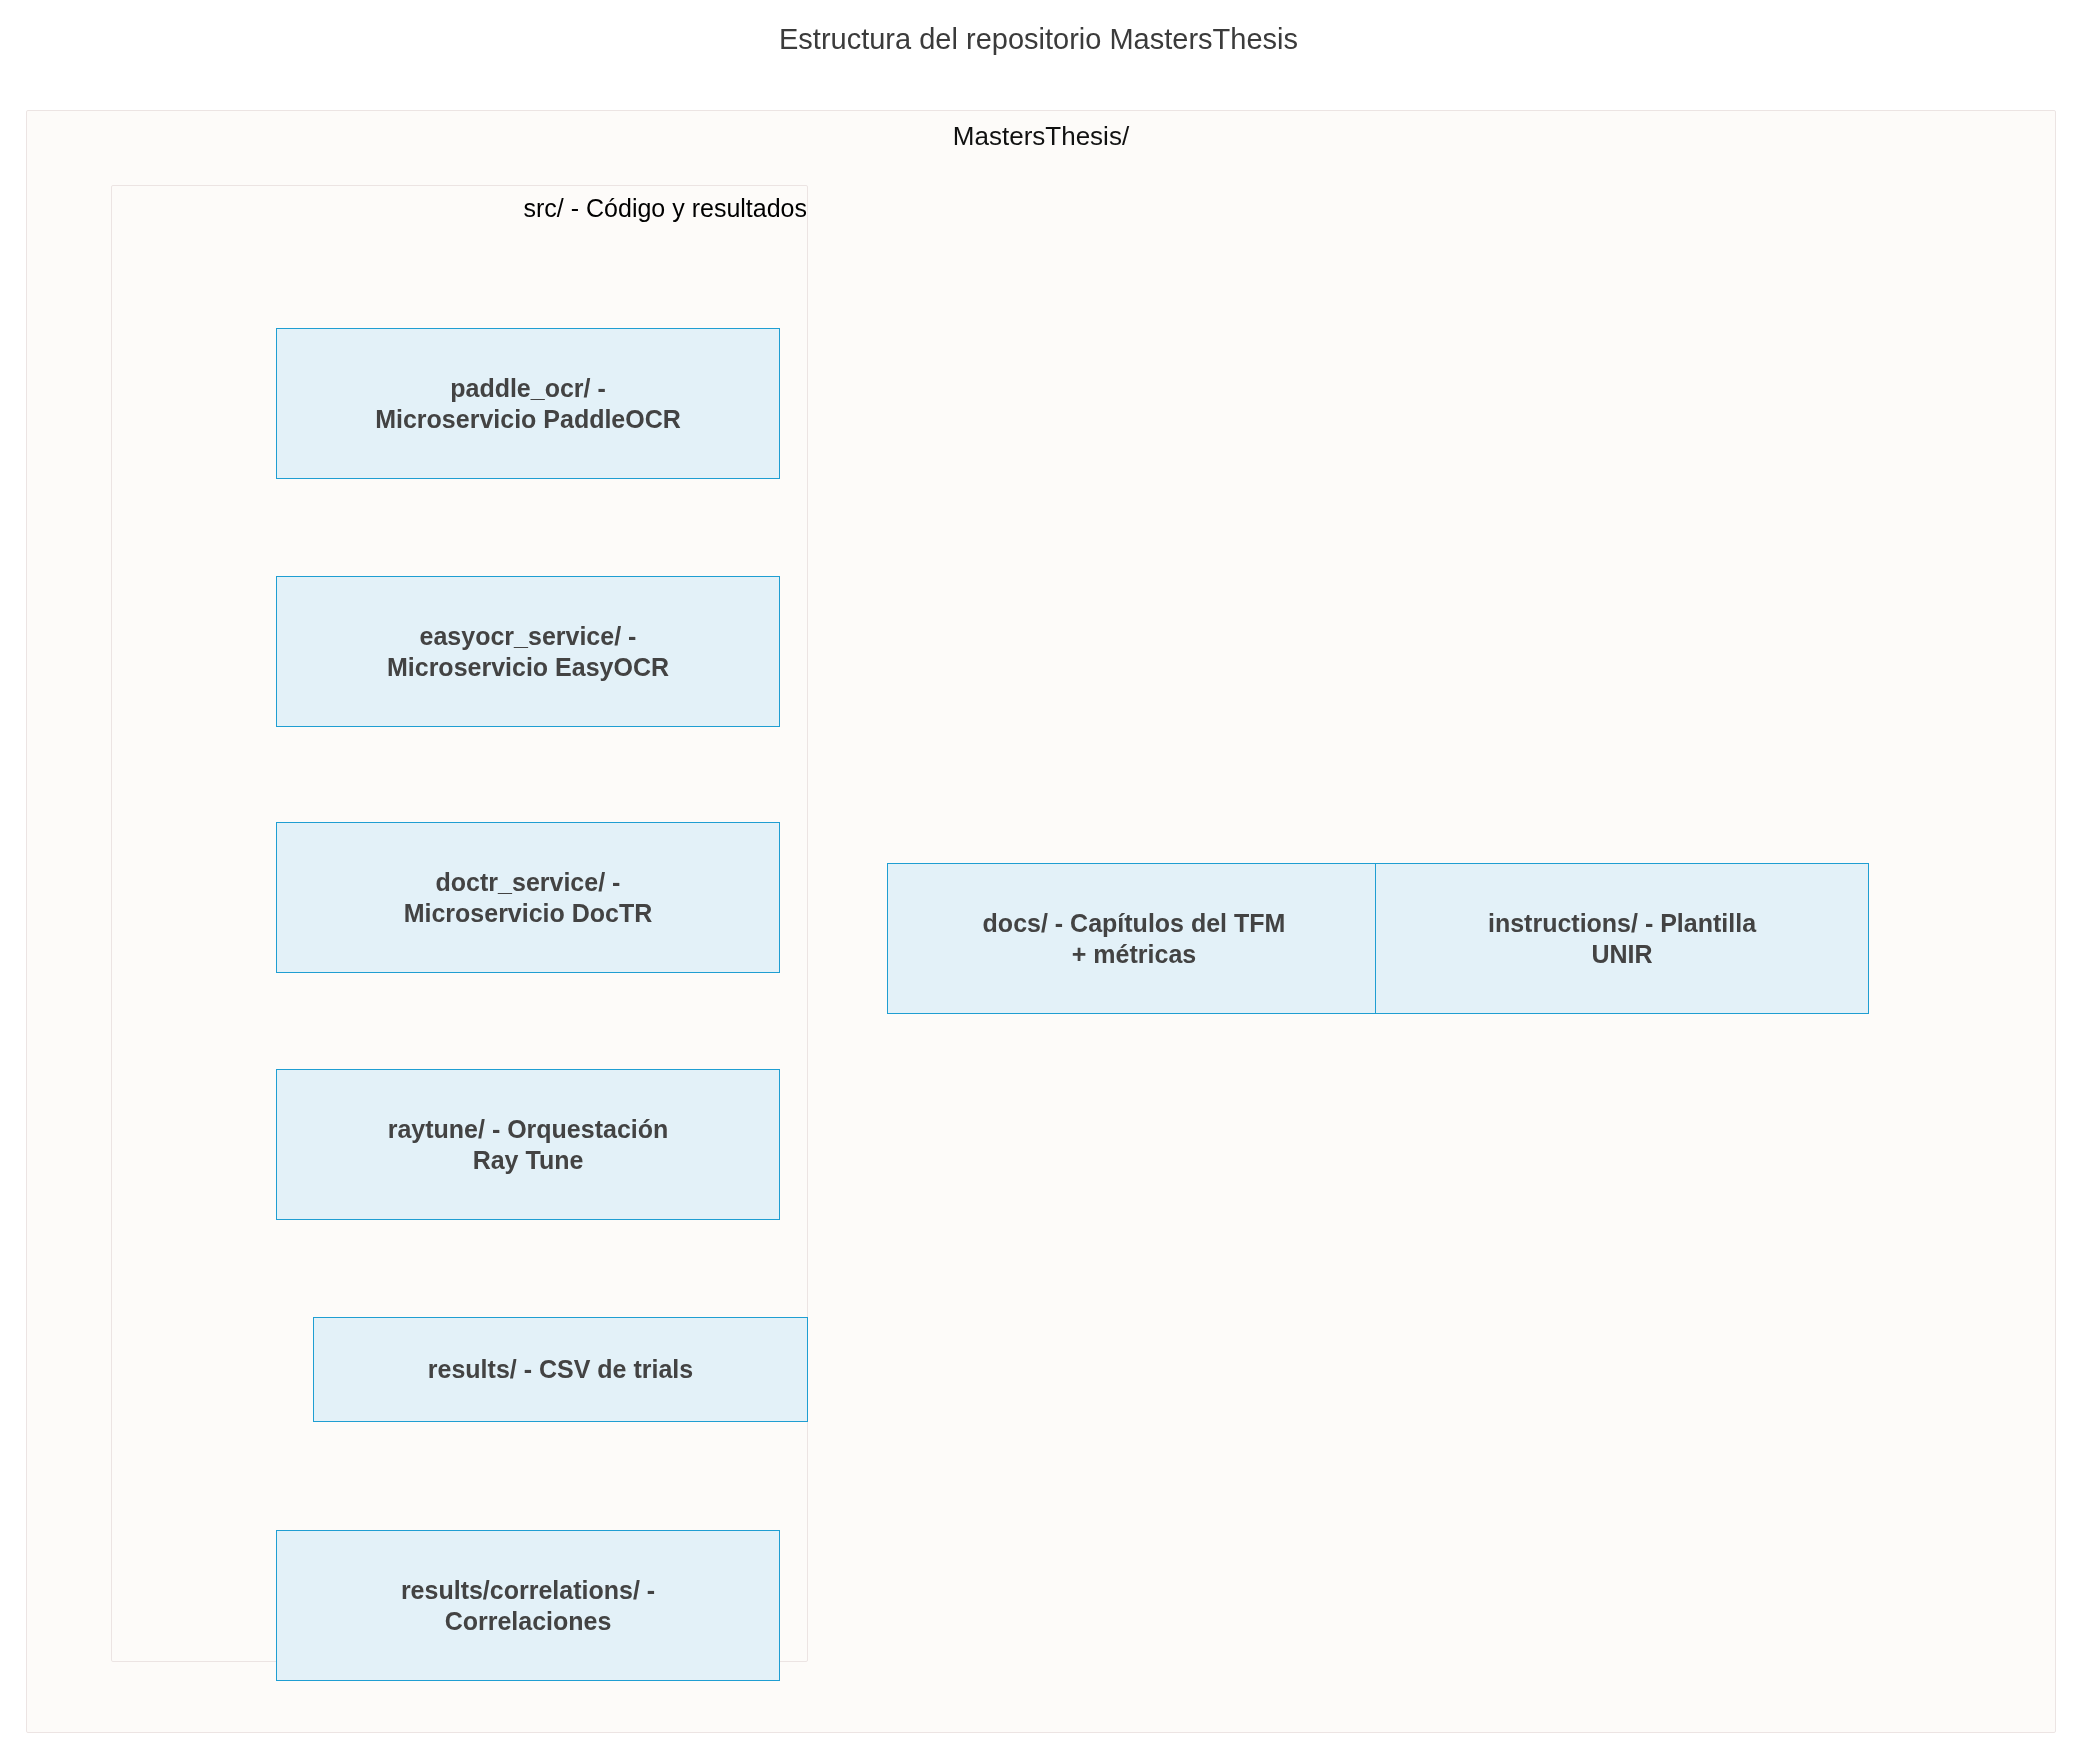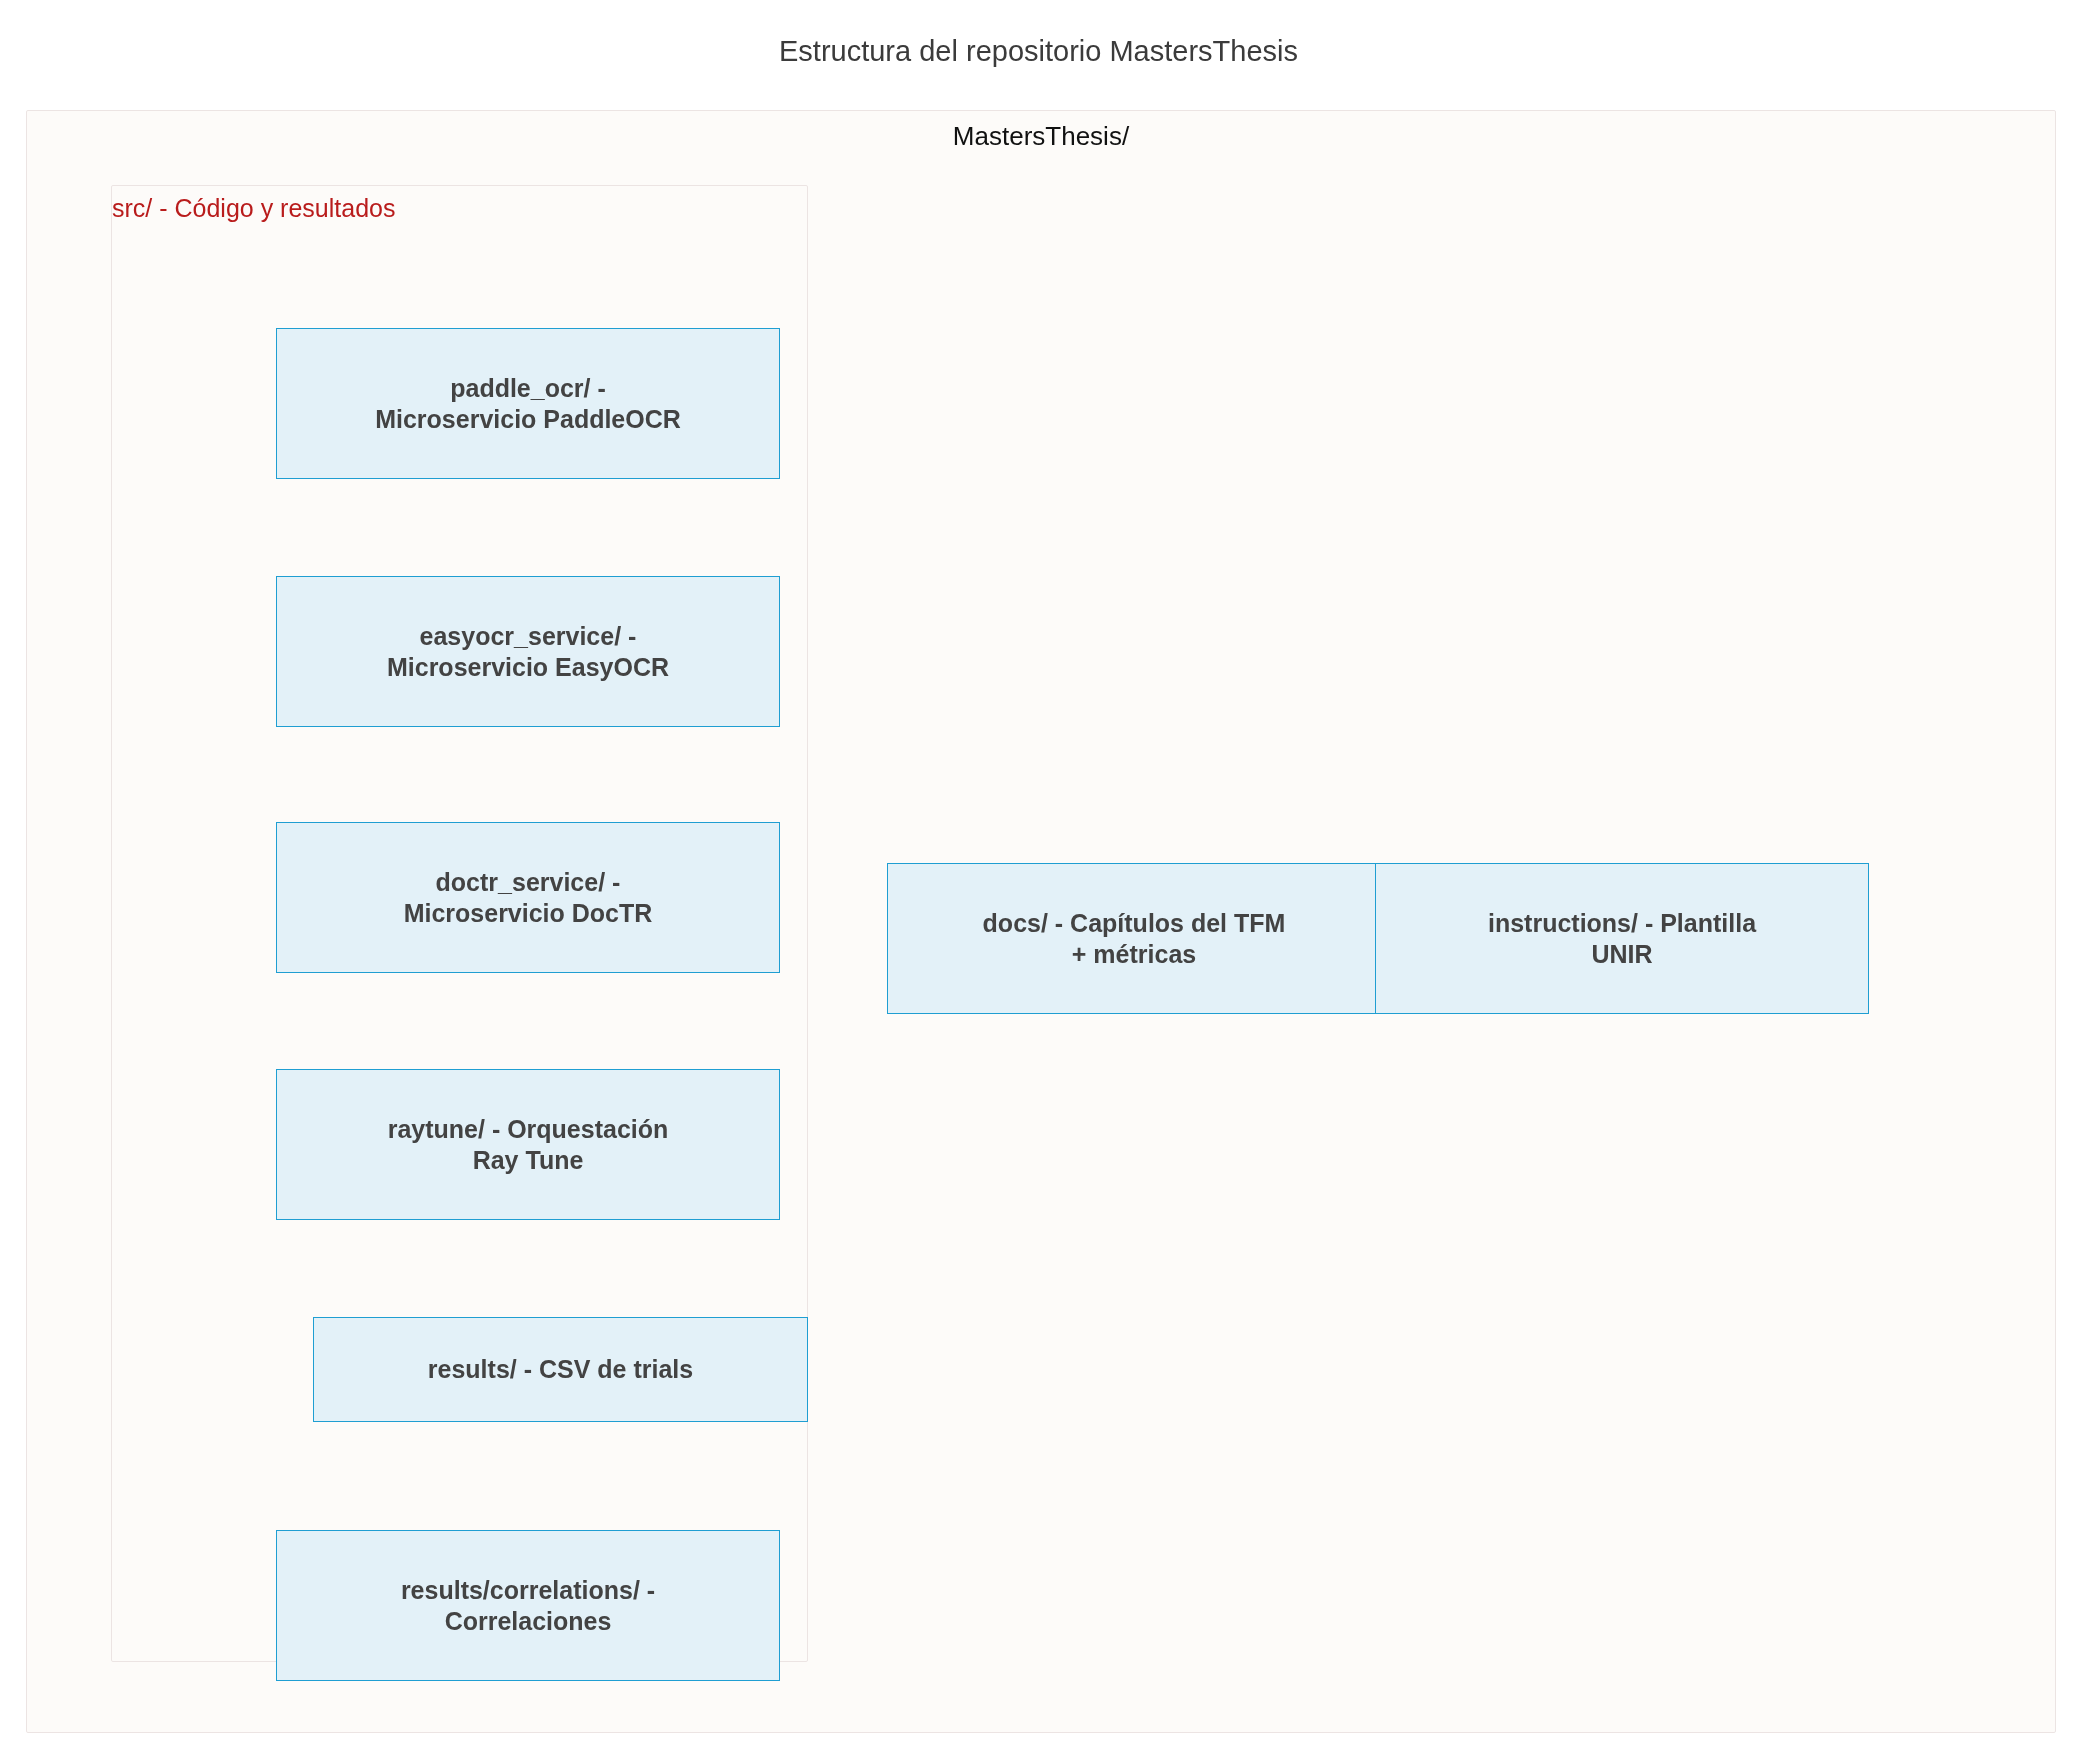--- a/index.html
+++ b/index.html
@@ -19,21 +19,21 @@
   #diagram-title {
     position: absolute;
     left: 0;
     top: 0;
     width: 2077px;
     text-align: center;
     font-size: 29px;
     color: #3b3b3b;
     font-family: "Liberation Sans", sans-serif;
     line-height: 1;
-    padding-top: 37px;
+    padding-top: 25px;
     box-sizing: border-box;
     white-space: nowrap;
   }
 
   
   #root-subgraph {
     position: absolute;
     left: 26px;
     top: 110px;
     width: 2030px;
@@ -66,23 +66,23 @@
     background: #fdfbf9;
     border: 1.3px solid #ece4e3;
     border-radius: 1.9px;
     box-sizing: border-box;
   }
   #src-subgraph-label {
     position: absolute;
     left: 0;
     top: 10.4px;
     width: 100%;
-    text-align: left;
+    text-align: right;
     font-size: 25px;
-    color: #b91c1c;
+    color: #000000;
     font-family: "Liberation Sans", sans-serif;
     line-height: 1;
     white-space: nowrap;
   }
 
   
   .node {
     position: absolute;
     background: #e3f1f8;
     border: 1.9px solid #1f9ed2;

